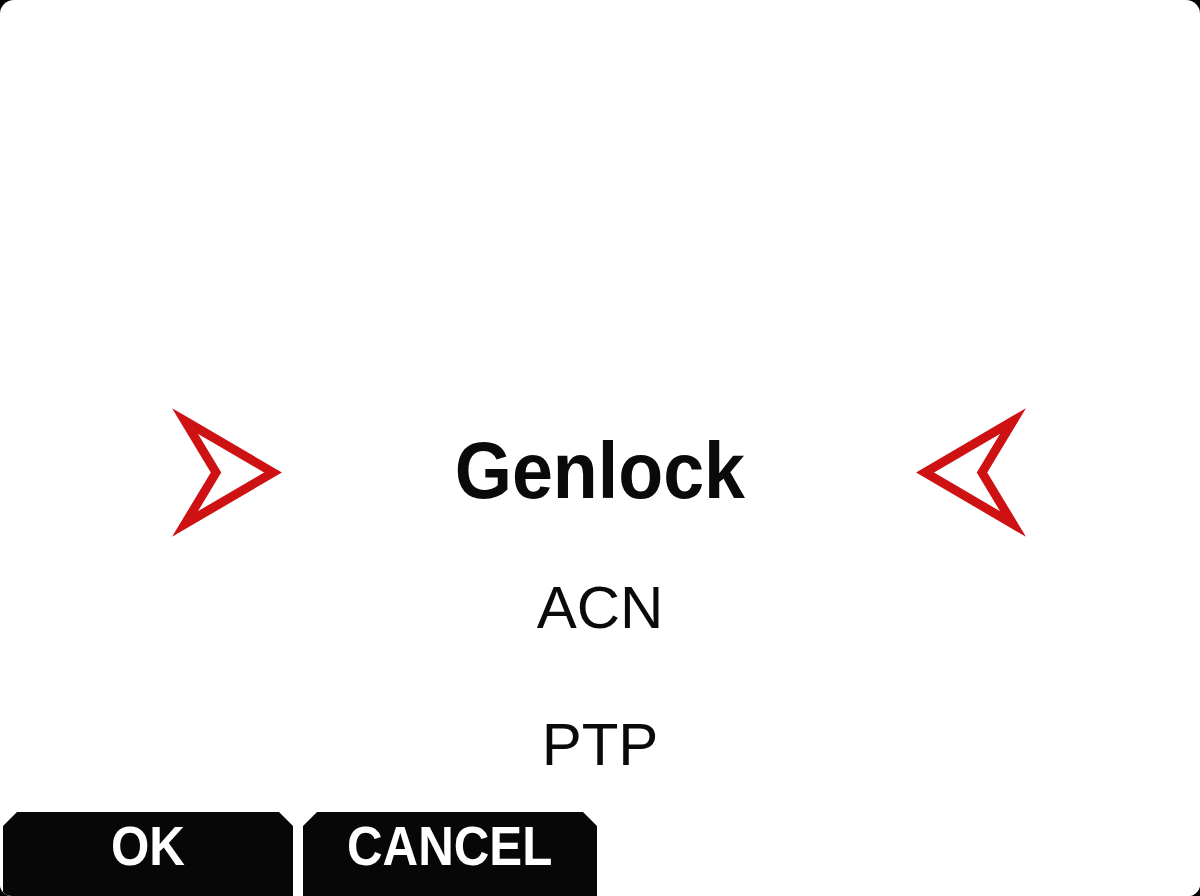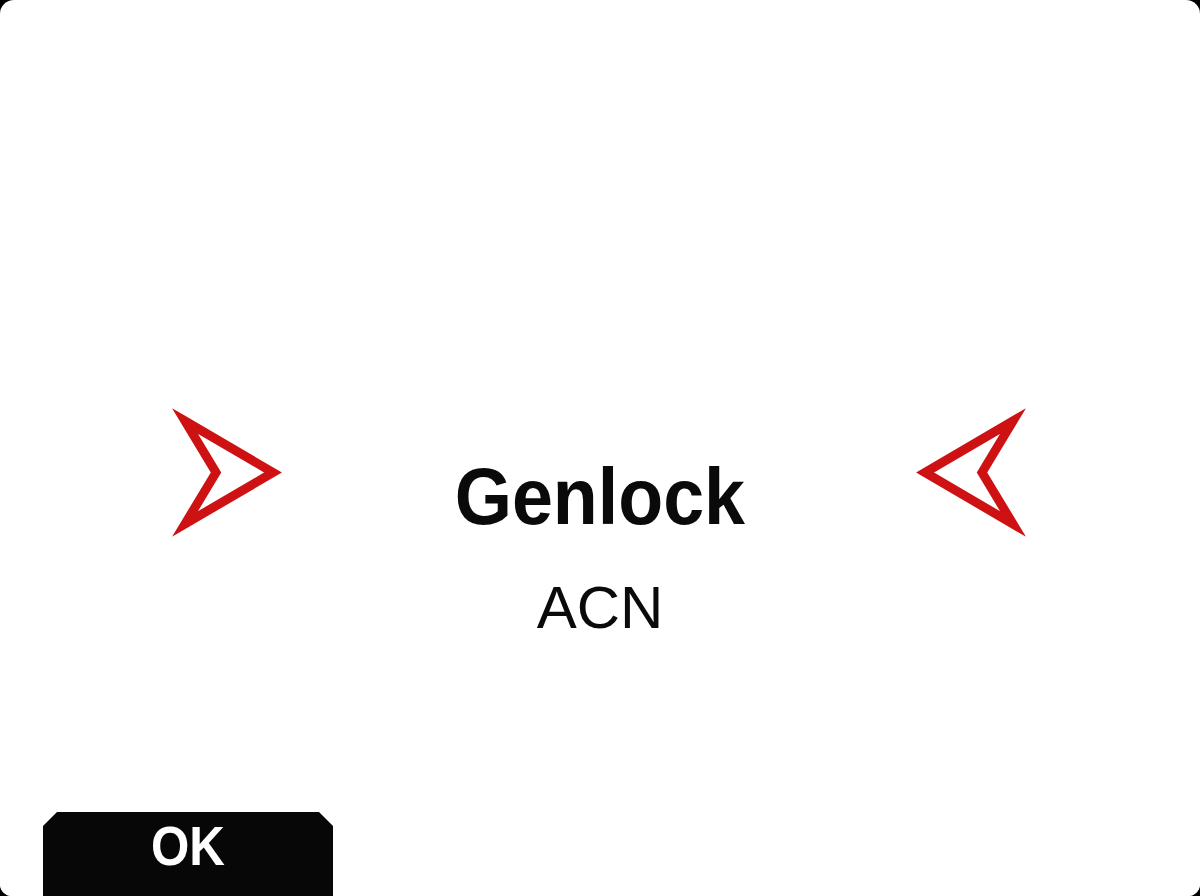--- a/index.html
+++ b/index.html
@@ -54,21 +54,21 @@
     white-space:nowrap;
   }
   .option .label{display:inline-block;line-height:1;}
   .option.selected .label{
     font-weight:700;font-size:80px;
     transform:scaleX(0.92);transform-origin:center;
   }
   .option.plain .label{
     font-weight:400;font-size:60px;
   }
-  #opt-0{top:273px;align-items:flex-end;}
+  #opt-0{top:273px;}
   #opt-1{top:410px;}
   #opt-2{top:547px;}
   
   .sel-arrow{
     position:absolute;top:283px;width:102px;height:115px;
     overflow:visible;
   }
   .sel-arrow.left{left:178px;}
   .sel-arrow.right{left:918px;}
   .sel-arrow path{
@@ -77,21 +77,21 @@
     stroke-width:9;
     stroke-miterlimit:12;
     stroke-linejoin:miter;
   }
   
   .softkey{
     position:absolute;bottom:0;height:84px;
     background:var(--button-bg);
     display:flex;align-items:center;justify-content:center;
     clip-path:polygon(14px 0, calc(100% - 14px) 0, 100% 14px, 100% 100%, 0 100%, 0 14px);
-    border:none;padding:0;cursor:pointer;margin-left:40px;
+    border:none;padding:0;cursor:pointer;
   }
   .softkey .btn-label{
     display:inline-block;
     color:var(--button-text);
     font-size:56px;font-weight:700;line-height:1;
     transform:translateY(-8px) scaleX(0.88);
     transform-origin:center;
     white-space:nowrap;
   }
   #btn-ok{left:3px;width:290px;}
@@ -113,20 +113,26 @@
     </svg>
 
     <div class="option selected" id="opt-0">
       <span class="label">Genlock</span>
     </div>
 
     <div class="option plain" id="opt-1">
       <span class="label">ACN</span>
     </div>
 
+    <div class="option plain" id="opt-2">
+      <span class="label">PTP</span>
+    </div>
 
     <button class="softkey" id="btn-ok">
       <span class="btn-label">OK</span>
     </button>
 
+    <button class="softkey" id="btn-cancel">
+      <span class="btn-label">CANCEL</span>
+    </button>
 
   </main>
 </div>
 
 </body></html>

